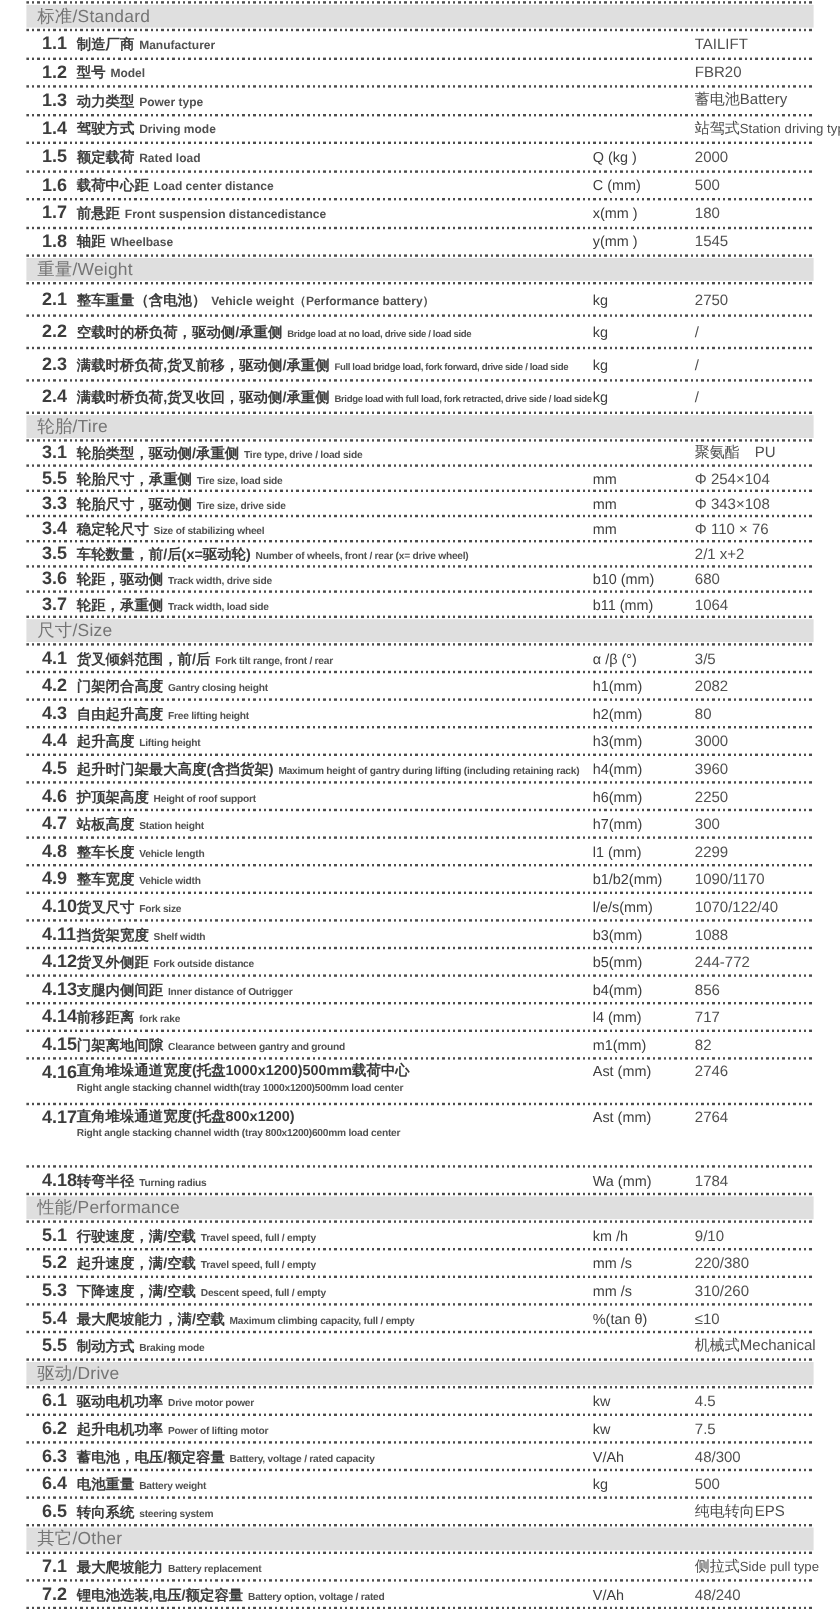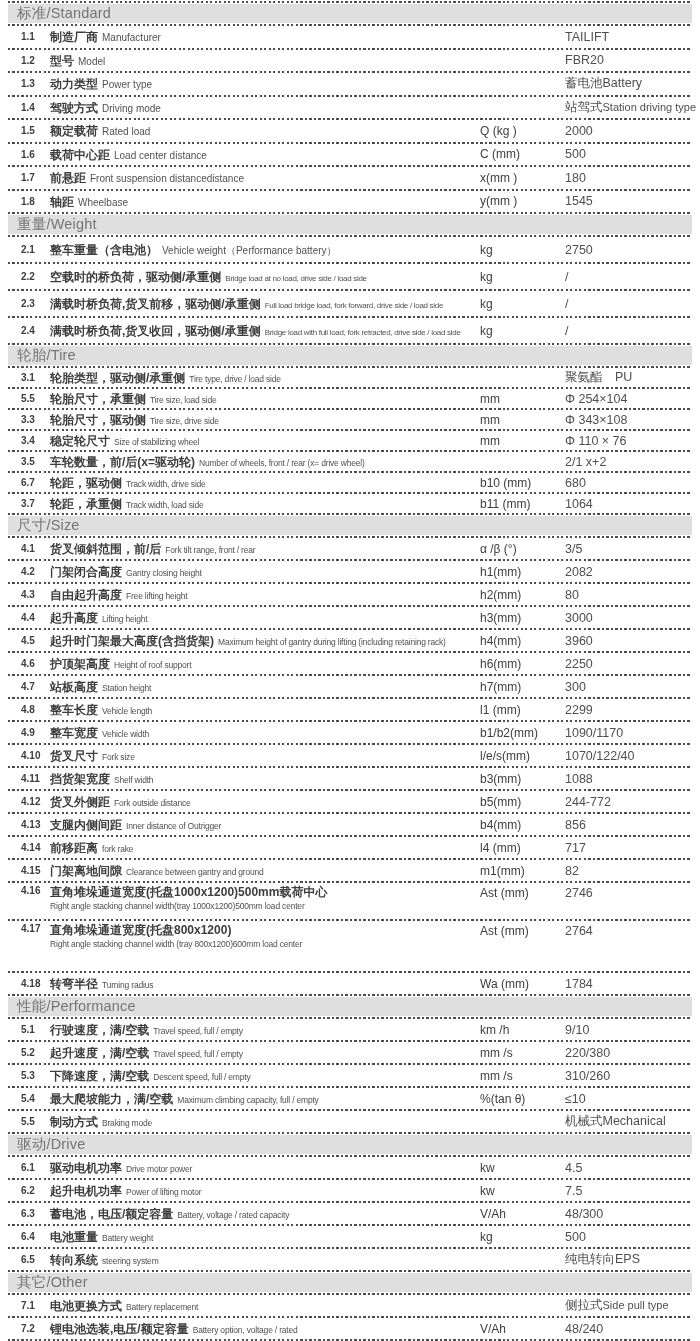--- a/index.html
+++ b/index.html
@@ -4,44 +4,44 @@
 <style>
   :root{
     --header-bg:#dfdfdf; --header-text:#747474; --label-text:#3d3d3d;
     --value-text:#4f4f4f; --dash:#4d4d4d;
   }
   *{box-sizing:border-box;margin:0;padding:0}
   body{
     width:700px;height:1341px;overflow:hidden;background:#fff;
     font-family:"Liberation Sans","DejaVu Sans",sans-serif;color:var(--label-text);
   }
-  .page{padding:0 8px}
+  .page{padding:0 22px}
   .dash{height:2px;margin:0;
     background:repeating-linear-gradient(to right,var(--dash) 0 2px,transparent 2px 4.5px);}
   .dash.top{margin-top:1px}
   .sec-header{
     height:19px;margin:1px 0;background:var(--header-bg);color:var(--header-text);
     display:flex;align-items:center;padding-left:9px;font-size:14.5px;
     font-weight:500;letter-spacing:.2px;
   }
   .row{
     display:grid;grid-template-columns:42px 430px 85px 1fr;
     align-items:center;height:21px;
   }
   [data-section="standard"] .row{height:21.5px}
   [data-section="weight"] .row{height:25px}
   [data-section="tyre"] .row{height:19px}
   [data-section="size"] .row{height:21px}
   .row.t1{height:36px}
   .row.t2{height:50px}
   .row.tall{align-items:start;padding-top:2px}
-  .num{padding-left:13px;font-size:10px;font-weight:700;color:var(--label-text)}
+  .num{padding-left:13px;font-size:15px;font-weight:700;color:var(--label-text)}
   .lab{white-space:nowrap;overflow:visible;min-width:0}
   .cn{font-size:12px;font-weight:700;color:var(--label-text)}
-  .en{font-size:8.5px;font-weight:400;color:#515151;margin-left:4px;letter-spacing:-.2px}
+  .en{font-size:8.5px;font-weight:700;color:#515151;margin-left:4px;letter-spacing:-.2px}
   [data-section="standard"] .en{font-size:10px;letter-spacing:0}
   [data-section="weight"] > div:nth-child(3) .en{font-size:10px;letter-spacing:0}
   [data-section="weight"] .en{font-size:8px;letter-spacing:-.3px}
   .tall .lab{white-space:normal}
   .tall .cn{display:block;line-height:15px}
   .tall .en{display:block;margin-left:0;margin-top:1px;line-height:10px}
   .unit{font-size:12px;color:var(--label-text);white-space:nowrap}
   .val{font-size:12.5px;color:var(--value-text);white-space:nowrap}
   .vs{font-size:11px;font-weight:400}
   .tall .unit,.tall .val{padding-top:1px}
@@ -182,21 +182,21 @@
       </div>
       <div class="dash"></div>
       <div class="row">
         <span class="num">3.5</span>
         <div class="lab"><span class="cn">车轮数量，前/后(x=驱动轮)</span><span class="en">Number of wheels, front / rear (x= drive wheel)</span></div>
         <span class="unit"></span>
         <div class="val"><span class="v">2/1 x+2</span></div>
       </div>
       <div class="dash"></div>
       <div class="row">
-        <span class="num">6.7</span>
+        <span class="num">3.6</span>
         <div class="lab"><span class="cn">轮距，驱动侧</span><span class="en">Track width, drive side</span></div>
         <span class="unit">b10 (mm)</span>
         <div class="val"><span class="v">680</span></div>
       </div>
       <div class="dash"></div>
       <div class="row">
         <span class="num">3.7</span>
         <div class="lab"><span class="cn">轮距，承重侧</span><span class="en">Track width, load side</span></div>
         <span class="unit">b11 (mm)</span>
         <div class="val"><span class="v">1064</span></div>
@@ -423,21 +423,21 @@
       </div>
       <div class="dash"></div>
     </section>
     <section class="sec" data-section="other">
       <div class="sec-header">
         <span class="sec-title">其它/Other</span>
       </div>
       <div class="dash"></div>
       <div class="row">
         <span class="num">7.1</span>
-        <div class="lab"><span class="cn">电池更换方式</span><span class="en">Battery replacement</span></div>
+        <div class="lab"><span class="cn">最大爬坡能力</span><span class="en">Battery replacement</span></div>
         <span class="unit"></span>
         <div class="val"><span class="v">侧拉式</span><span class="vs">Side pull type</span></div>
       </div>
       <div class="dash"></div>
       <div class="row">
         <span class="num">7.2</span>
         <div class="lab"><span class="cn">锂电池选装,电压/额定容量</span><span class="en">Battery option, voltage / rated</span></div>
         <span class="unit">V/Ah</span>
         <div class="val"><span class="v">48/240</span></div>
       </div>

